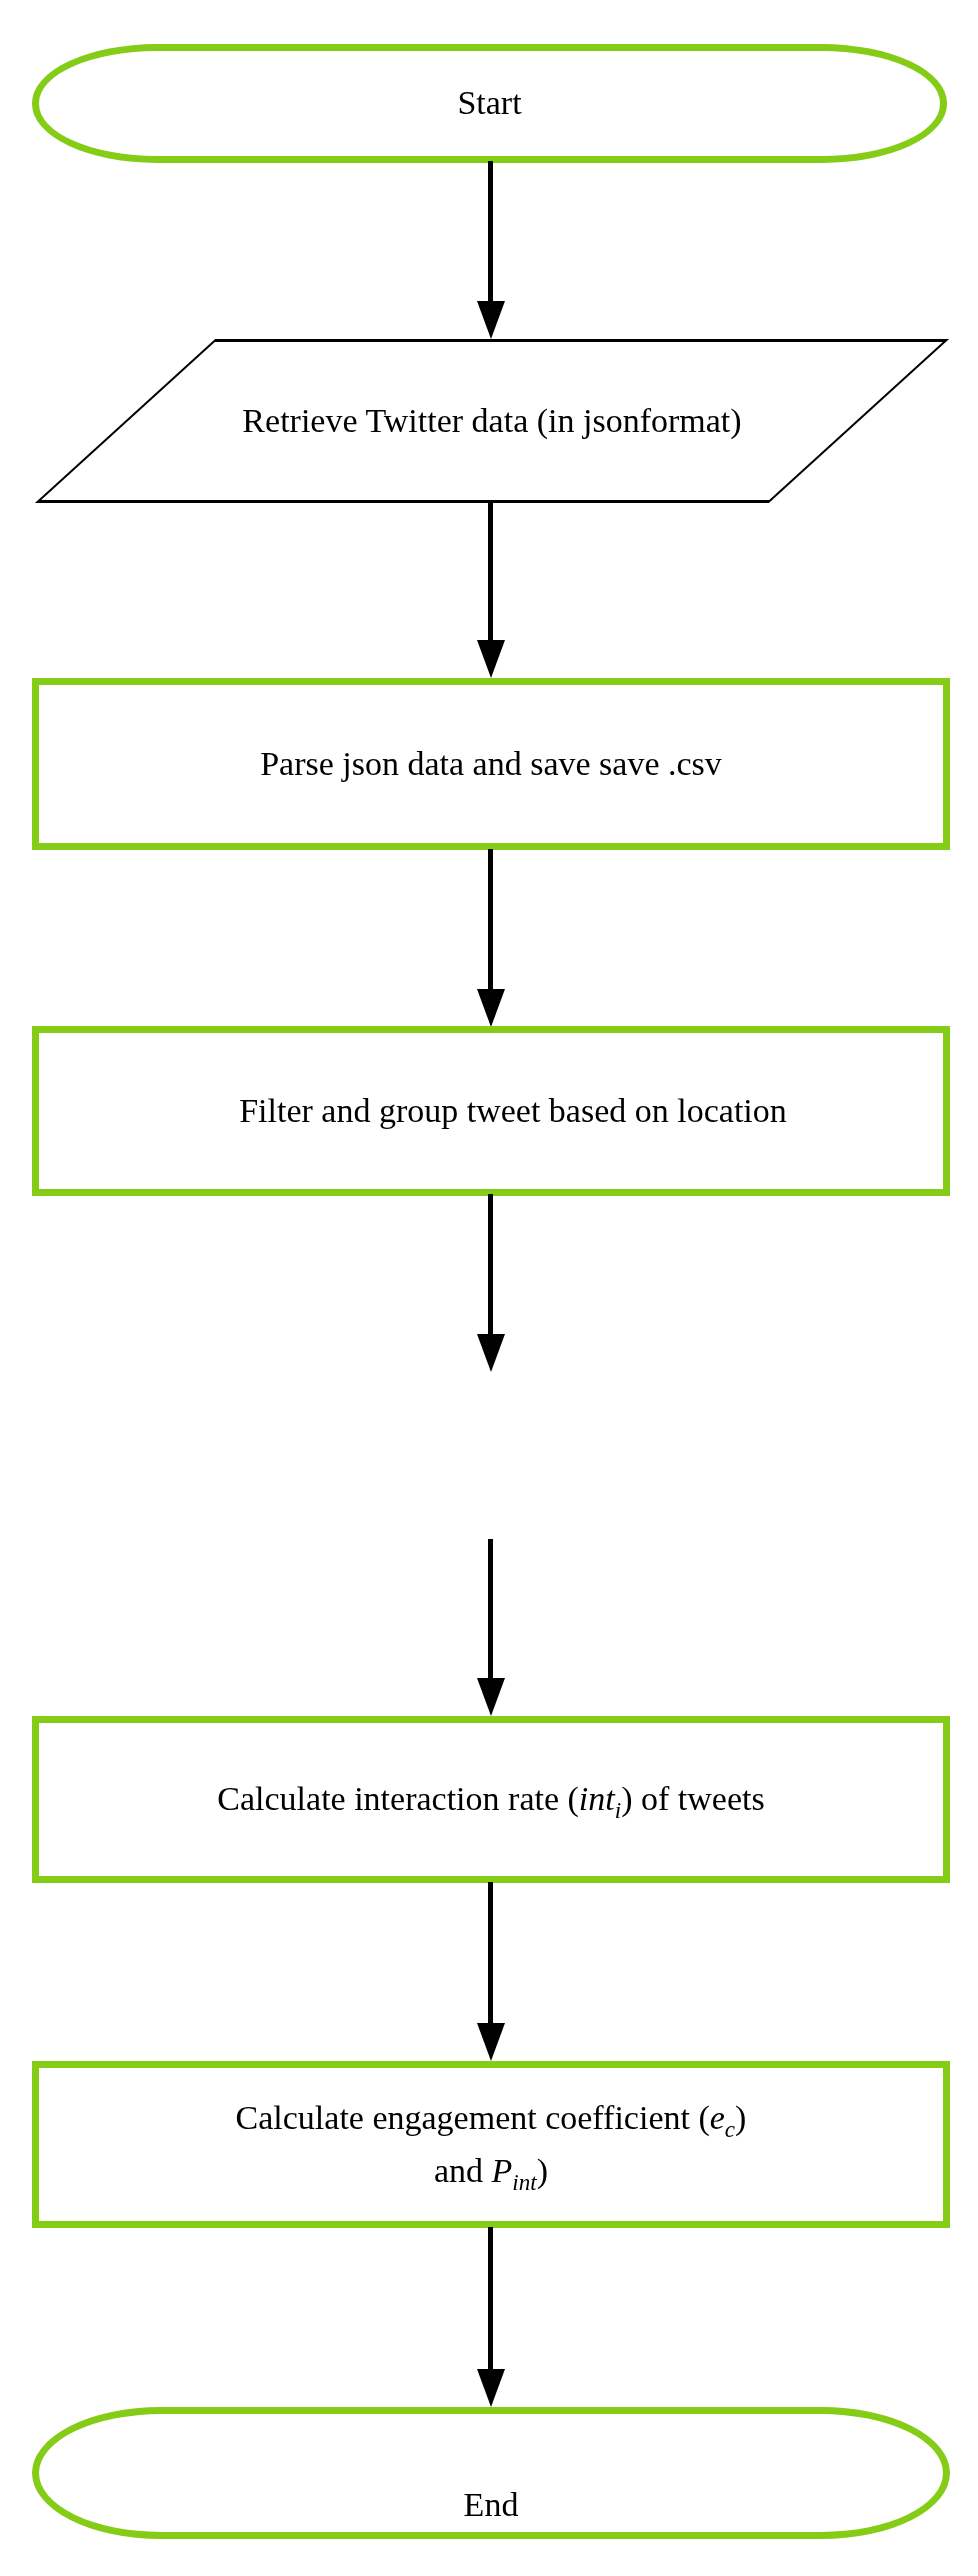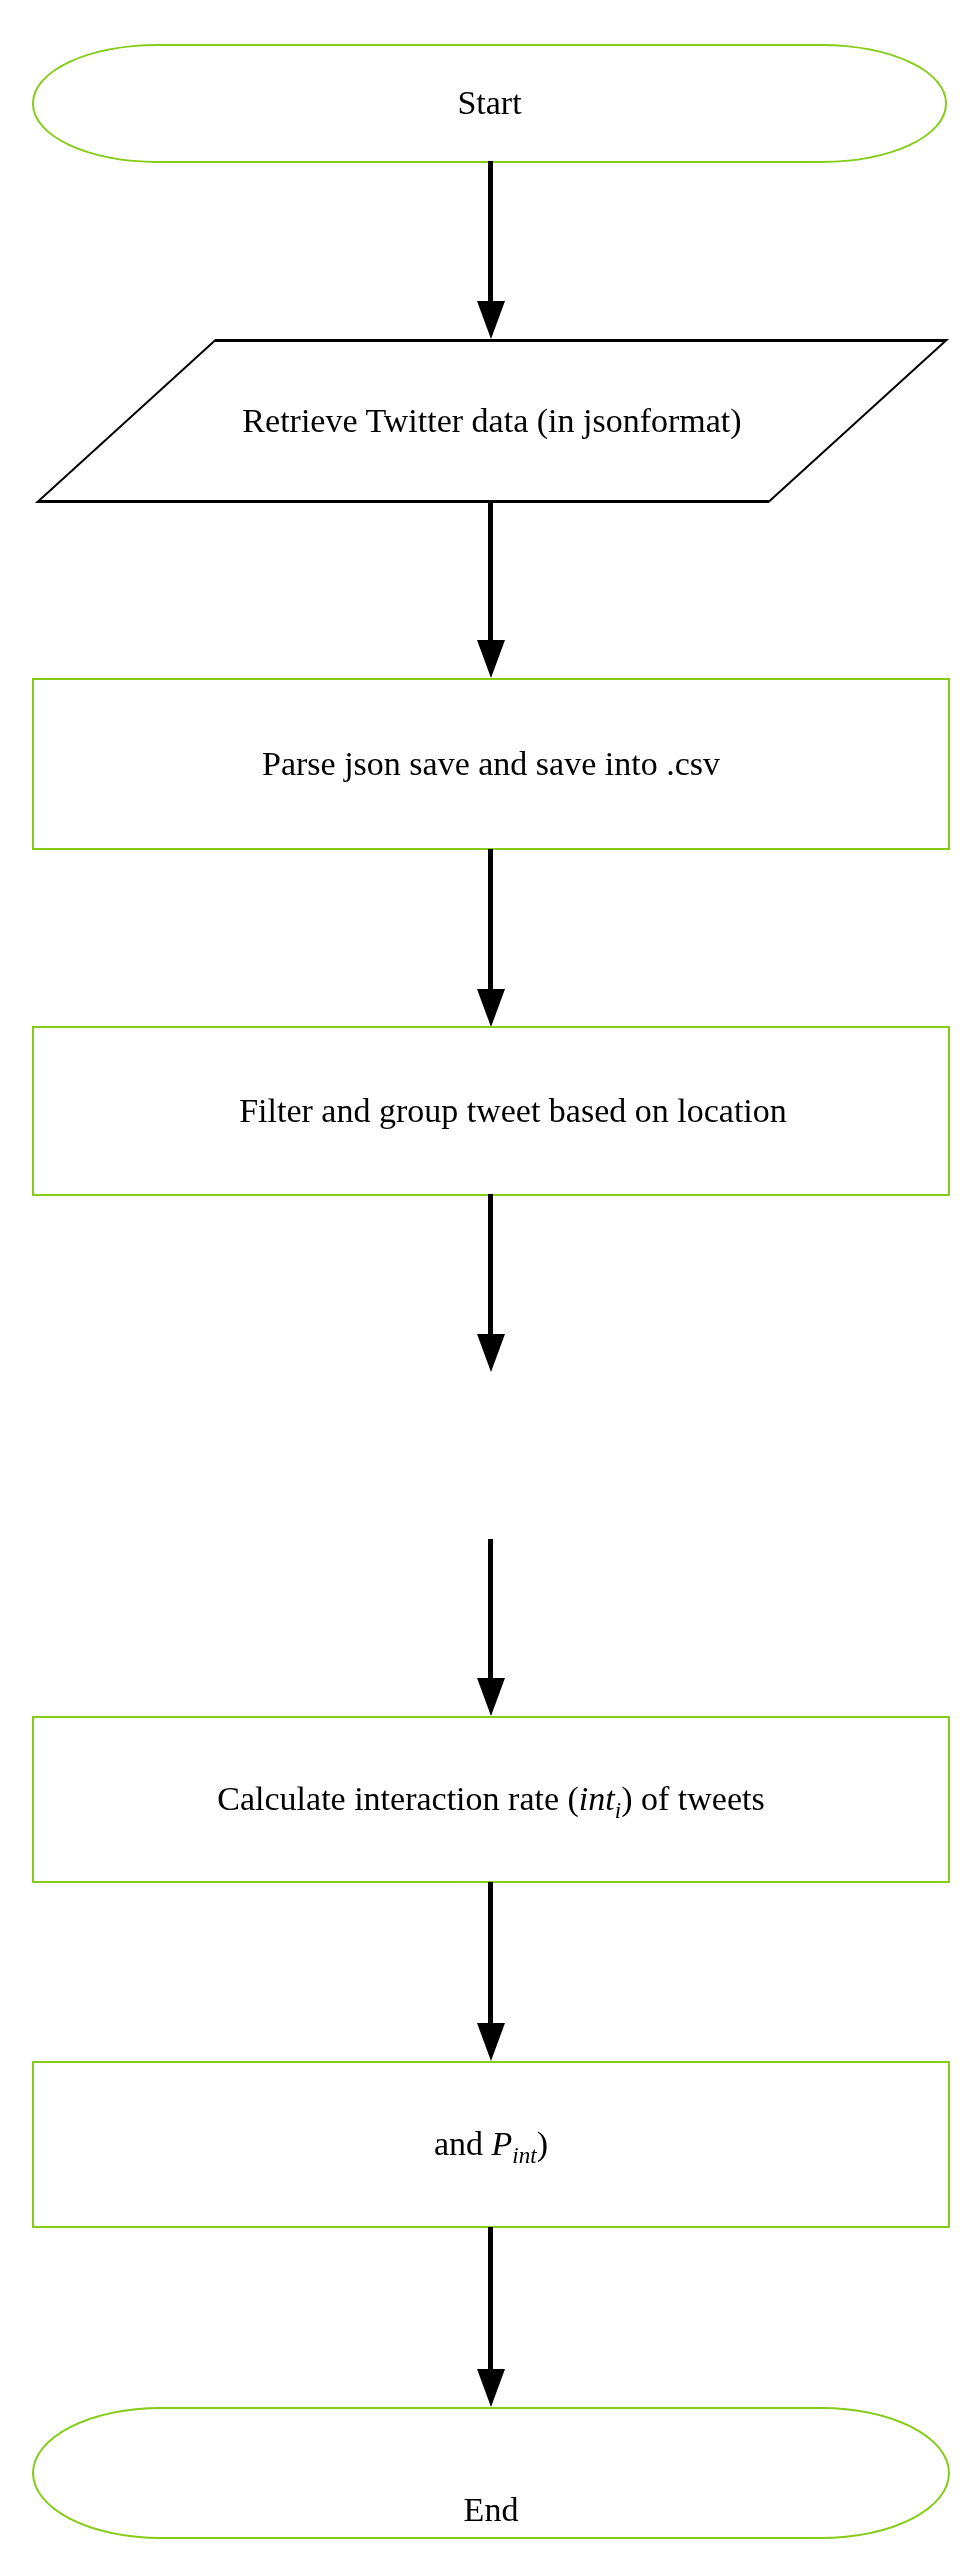--- a/index.html
+++ b/index.html
@@ -9,21 +9,21 @@
     height: 2576px;
     background: #ffffff;
     font-family: "Liberation Serif", "DejaVu Serif", serif;
     color: #000000;
     overflow: hidden;
   }
   .node {
     position: absolute;
     box-sizing: border-box;
     background: #ffffff;
-    border: 2px solid #84cc16;
+    border: 7px solid #84cc16;
     display: flex;
     flex-direction: column;
     align-items: center;
     justify-content: center;
     text-align: center;
     font-size: 34px;
     line-height: 1.55;
   }
   .terminator-start {
     left: 32px; top: 44px; width: 915px; height: 119px;
@@ -101,21 +101,21 @@
     <span class="line">Retrieve Twitter data (in json</span>
     <span class="line">format)</span>
   </div>
 
   <div class="arrow a2">
     <div class="arrow-line"></div>
     <div class="arrow-head"></div>
   </div>
 
   <div class="node process proc-parse">
-    <span class="line">Parse json save and save into .csv</span>
+    <span class="line">Parse json data and save save .csv</span>
   </div>
 
   <div class="arrow a3">
     <div class="arrow-line"></div>
     <div class="arrow-head"></div>
   </div>
 
   <div class="node process proc-filter">
     <span class="line">Filter and group tweet based on location</span>
   </div>
@@ -134,20 +134,21 @@
   <div class="node process proc-rate">
     <span class="line"><span>Calculate interaction rate (</span><span class="mvar">int</span><sub class="msub">i</sub><span>) of tweets</span></span>
   </div>
 
   <div class="arrow a6">
     <div class="arrow-line"></div>
     <div class="arrow-head"></div>
   </div>
 
   <div class="node process proc-engage">
+    <span class="line"><span>Calculate engagement coefficient (</span><span class="mvar">e</span><sub class="msub">c</sub><span>)</span></span>
     <span class="line"><span>and </span><span class="mvar">P</span><sub class="msub">int</sub><span>)</span></span>
   </div>
 
   <div class="arrow a7">
     <div class="arrow-line"></div>
     <div class="arrow-head"></div>
   </div>
 
   <div class="node terminator-end">
     <span class="line">End</span>

